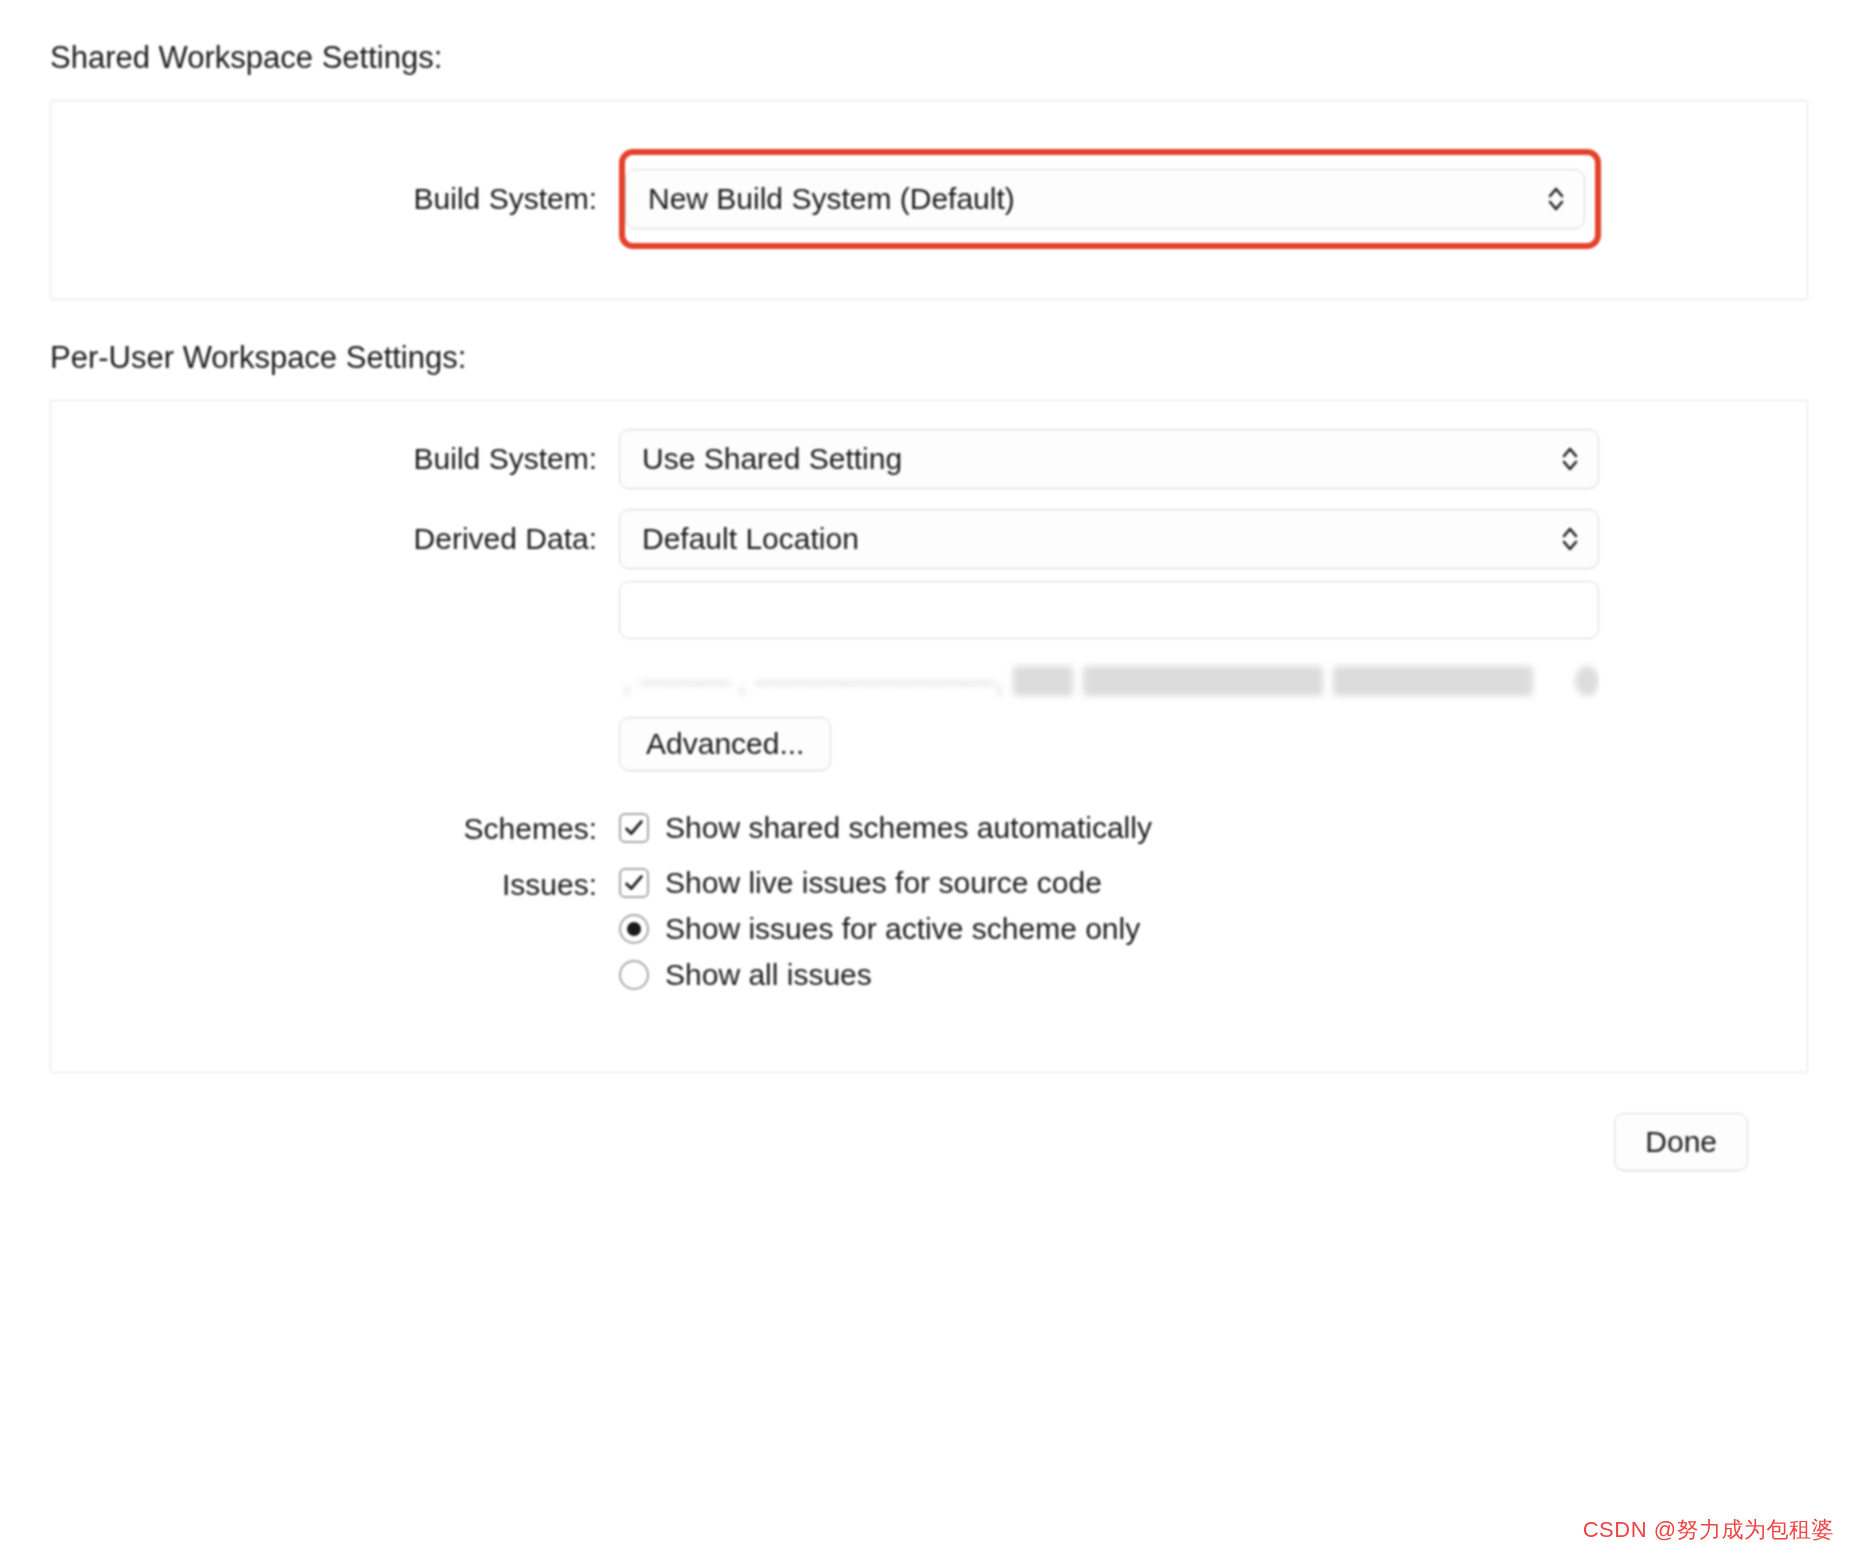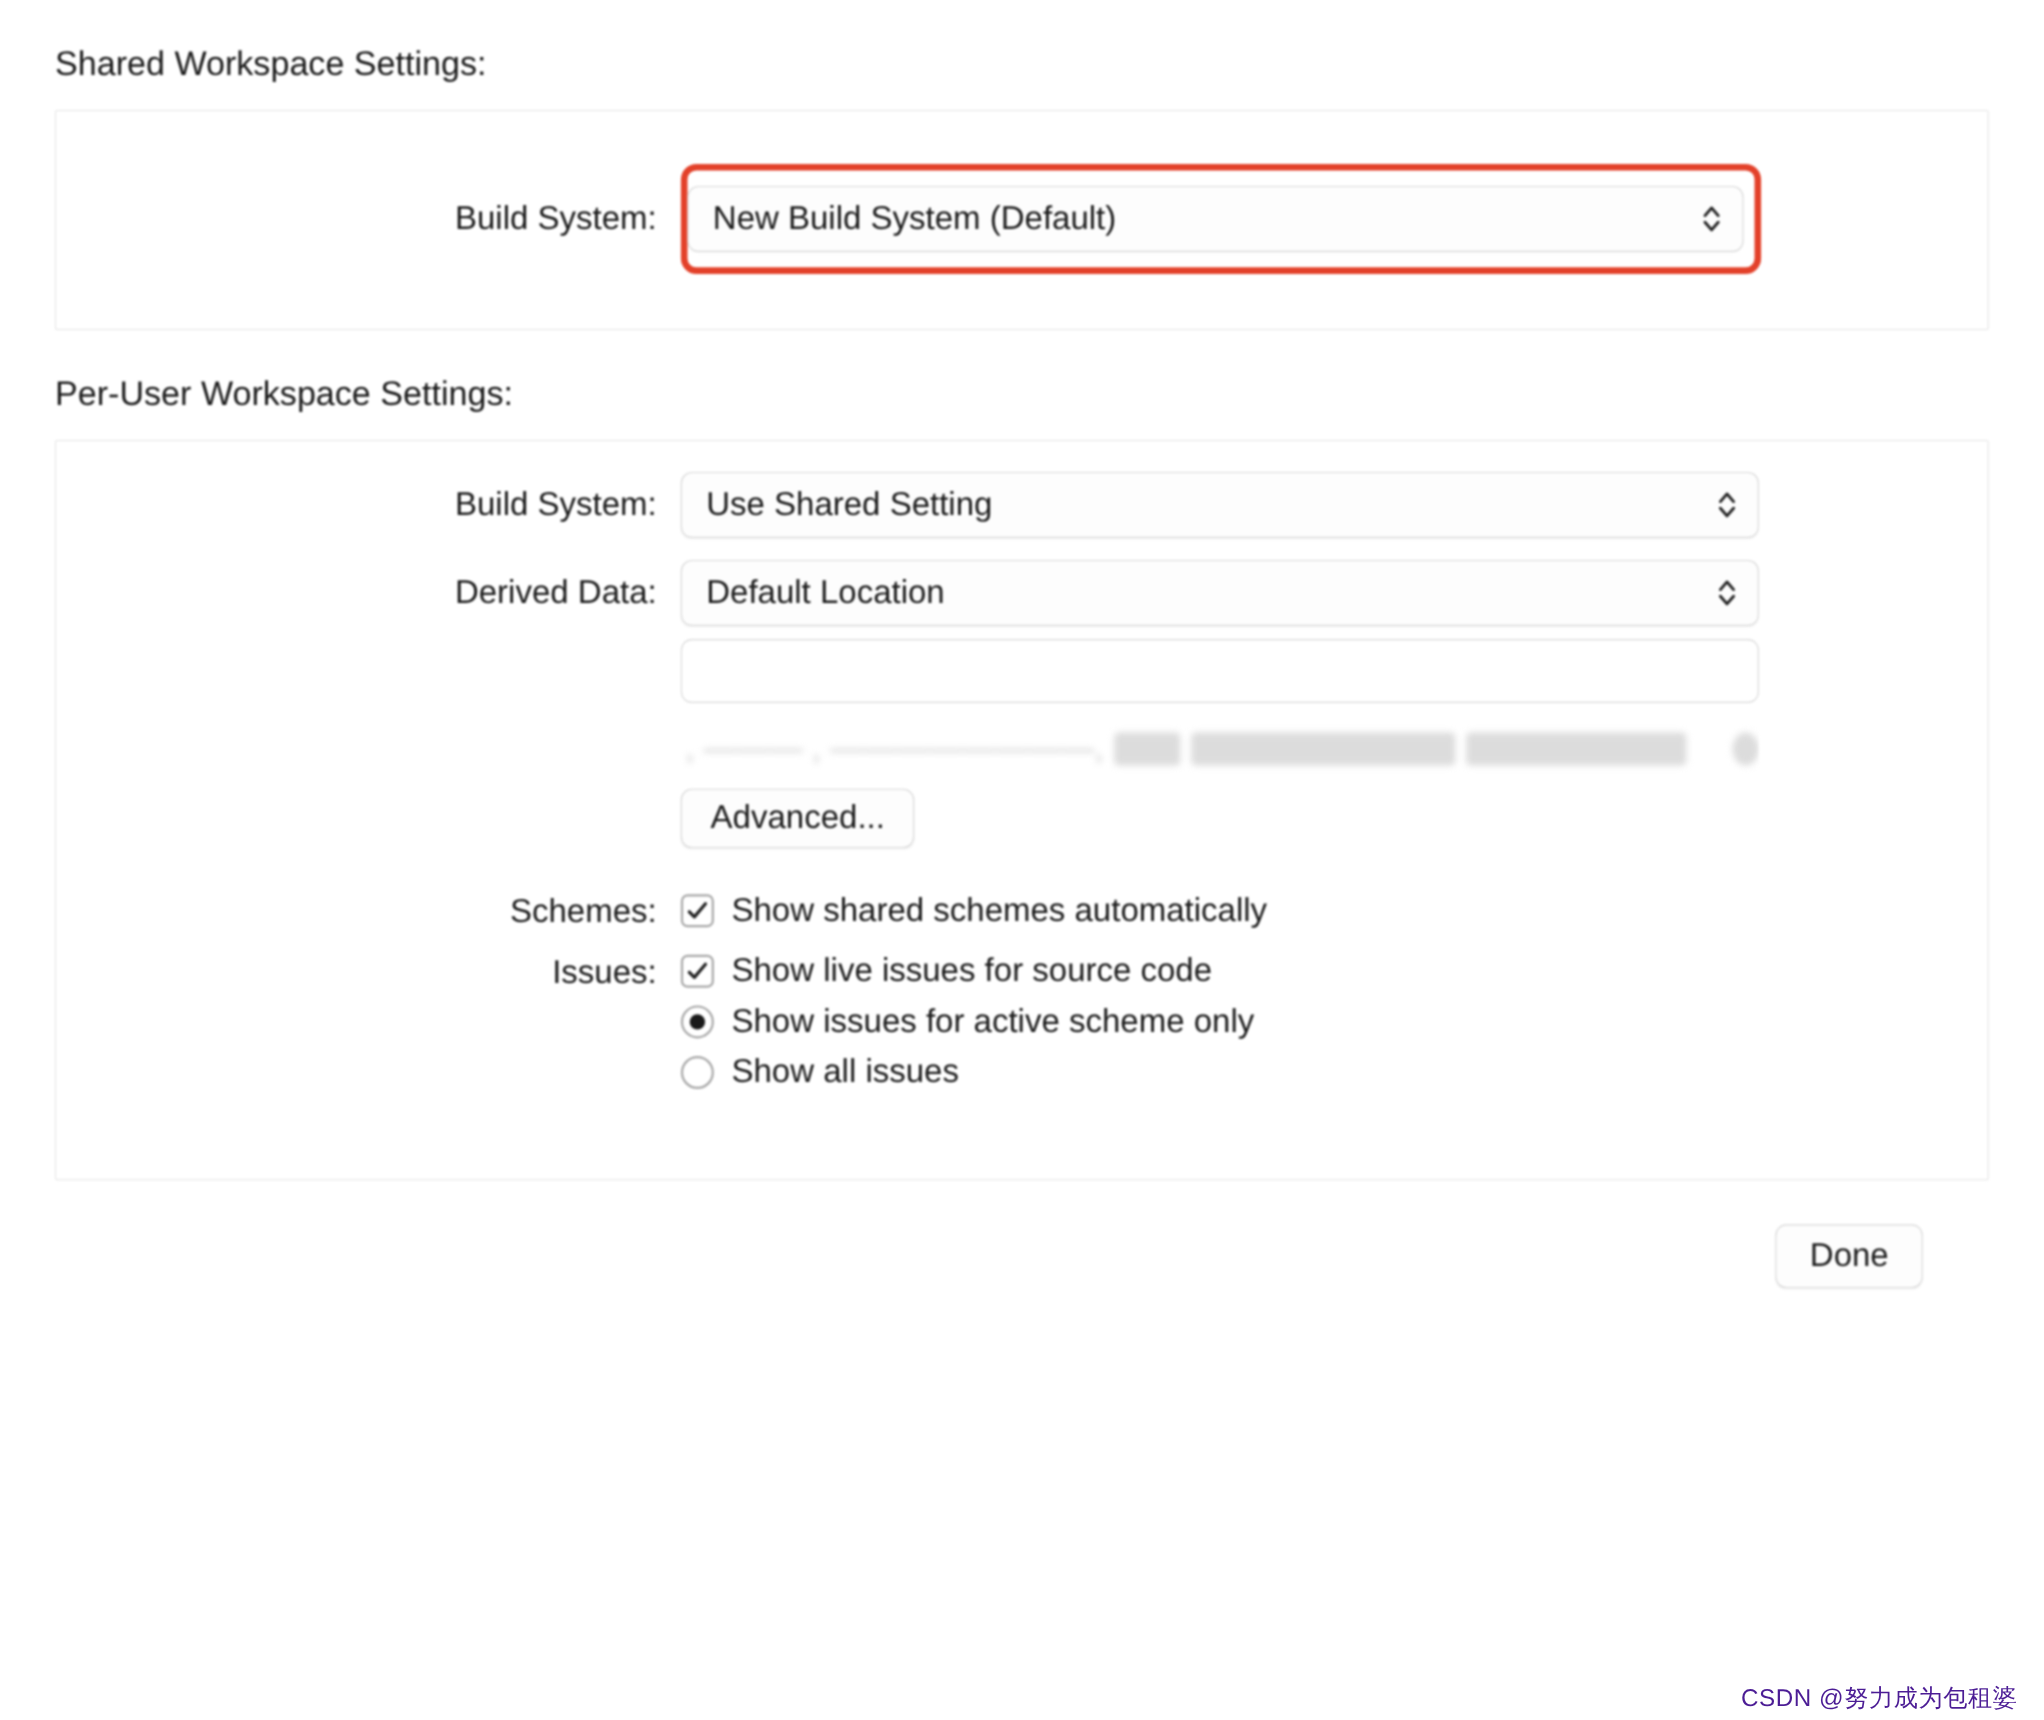--- a/index.html
+++ b/index.html
@@ -150,23 +150,23 @@
   .radio.checked .circle::after {
     content: "";
     width: 14px; height: 14px;
     border-radius: 50%;
     background: #1a1a1a;
   }
   .stack { display:flex; flex-direction:column; gap:12px; }
   .watermark {
     position: fixed;
     right: 24px;
-    bottom: 5px;
+    bottom: 19px;
     font-size: 22px;
-    color: #4c1d95;
+    color: #ef4444;
     letter-spacing: 0.5px;
   }
 </style>
 </head>
 <body>
 
 <div class="page">
 
   <div class="section-title">Shared Workspace Settings:</div>
 

